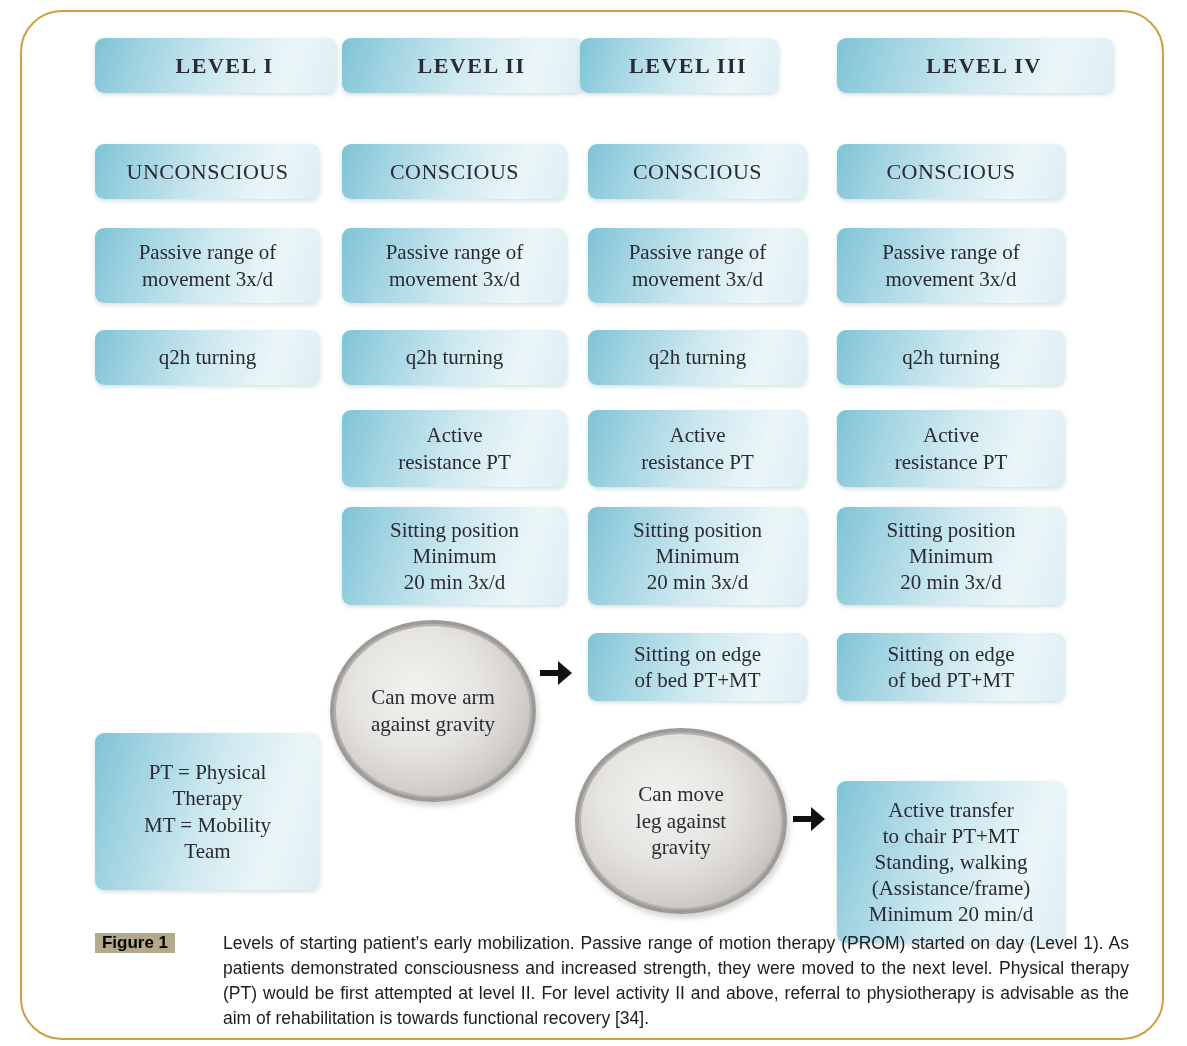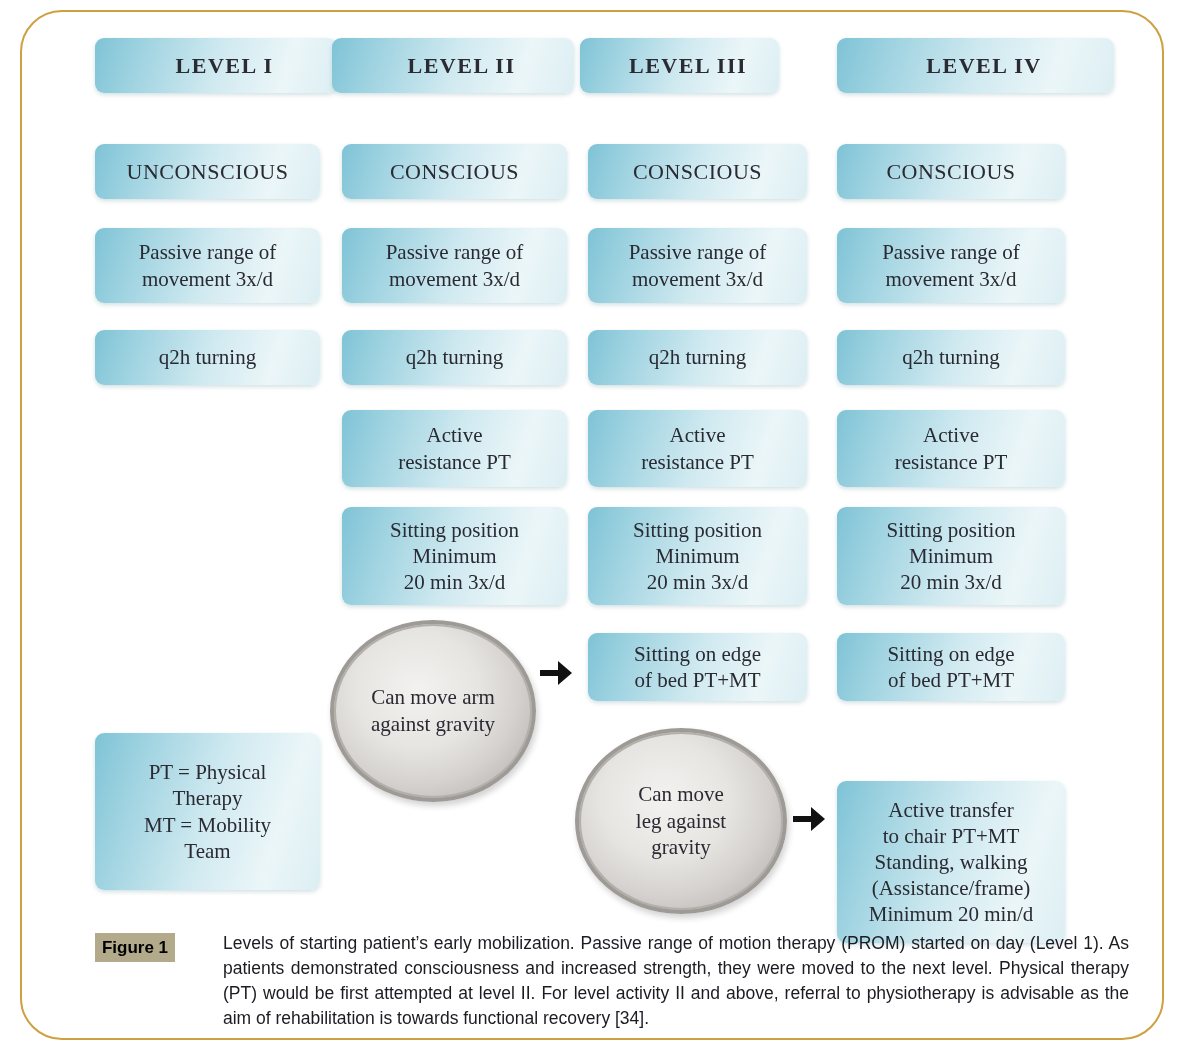--- a/index.html
+++ b/index.html
@@ -16,34 +16,34 @@
   .state{font-size:22px;letter-spacing:.5px;}
   .circle{position:absolute;border-radius:50%;
       background:radial-gradient(ellipse at 42% 38%,#f3f2f0 0%,#e7e5e2 38%,#d4d1ce 62%,#bdbab7 82%,#a7a4a0 96%);
       border:4px solid #9e9b97;box-shadow:2px 4px 6px rgba(0,0,0,.18),inset 0 0 0 2px #b3b0ac;
       display:flex;align-items:center;justify-content:center;text-align:center;
       color:#2a2a33;font-size:21px;line-height:1.28;white-space:pre-line;}
   .arrow{position:absolute;width:32px;height:24px;}
   .arrow .shaft{position:absolute;left:0;top:9px;width:18px;height:6px;background:#111;}
   .arrow .head{position:absolute;right:0;top:0;width:0;height:0;
       border-left:14px solid #111;border-top:12px solid transparent;border-bottom:12px solid transparent;}
-  .badge{position:absolute;left:95px;top:933px;width:80px;height:29px;background:#b2aa8b;
+  .badge{position:absolute;left:95px;top:933px;width:80px;height:20px;background:#b2aa8b;
       display:flex;align-items:center;justify-content:center;
       font-family:"Liberation Sans","DejaVu Sans",sans-serif;font-weight:700;font-size:17px;color:#000;text-align:right;}
   .caption{position:absolute;left:183px;top:931px;width:906px;
       font-family:"Liberation Sans","DejaVu Sans",sans-serif;font-size:17.5px;line-height:25px;
       color:#1b1b22;text-align:justify;margin-left:40px;}
 </style>
 </head>
 <body>
 
 <div class="frame"></div>
 
 <div class="bx hdr" style="left:95px;top:38px;width:225px;height:55px;">LEVEL I</div>
-<div class="bx hdr" style="left:332px;top:38px;width:225px;height:55px;">LEVEL II</div>
+<div class="bx hdr" style="left:342px;top:38px;width:225px;height:55px;">LEVEL II</div>
 <div class="bx hdr" style="left:580px;top:38px;width:182px;height:55px;">LEVEL III</div>
 <div class="bx hdr" style="left:837px;top:38px;width:260px;height:55px;">LEVEL IV</div>
 
 <div class="bx state" style="left:95px;top:144px;width:225px;height:55px;">UNCONSCIOUS</div>
 <div class="bx state" style="left:342px;top:144px;width:225px;height:55px;">CONSCIOUS</div>
 <div class="bx state" style="left:588px;top:144px;width:219px;height:55px;">CONSCIOUS</div>
 <div class="bx state" style="left:837px;top:144px;width:228px;height:55px;">CONSCIOUS</div>
 
 <div class="bx" style="left:95px;top:228px;width:225px;height:75px;">Passive range of
 movement  3x/d</div>

